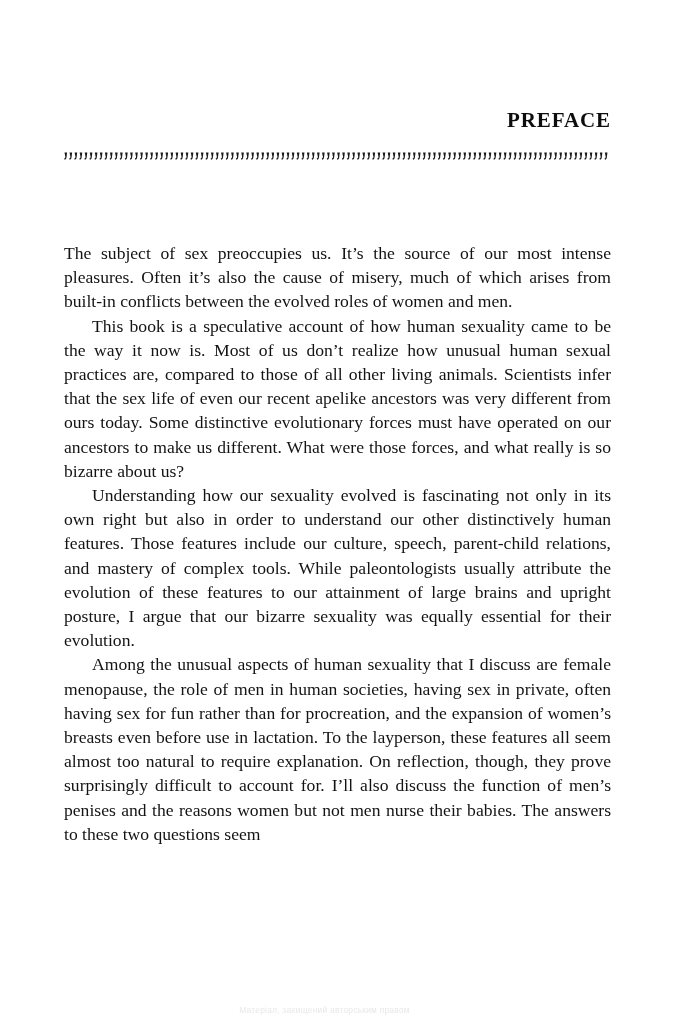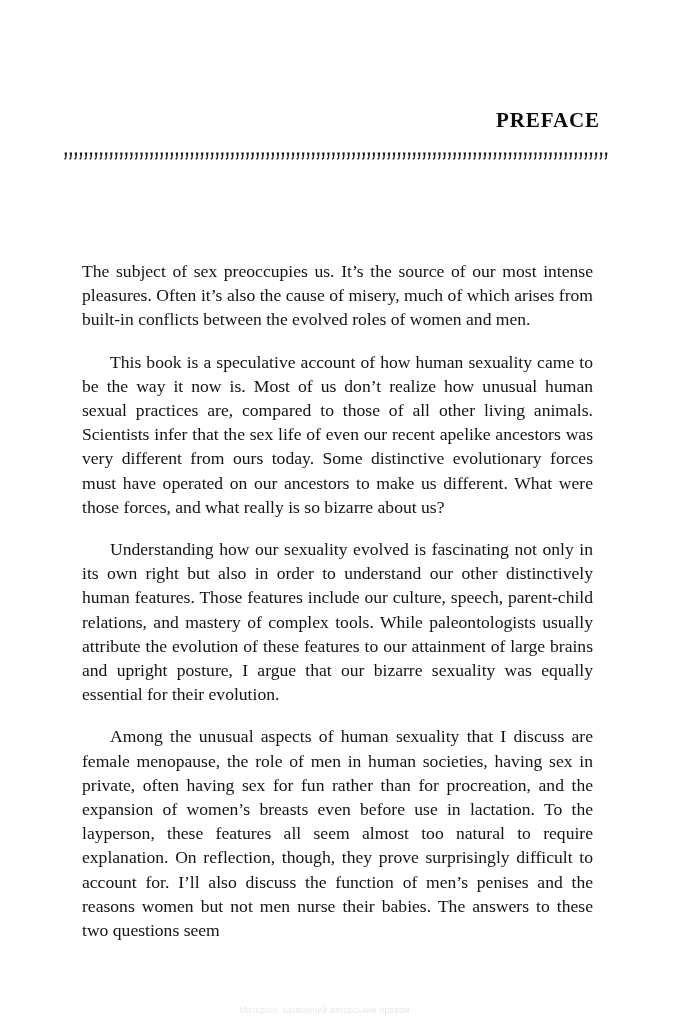--- a/index.html
+++ b/index.html
@@ -19,21 +19,21 @@
   .page {
     position: relative;
     width: 673px;
     height: 1024px;
     box-sizing: border-box;
   }
 
   
   .header-block {
     position: absolute;
-    left: 53px;
+    left: 64px;
     top: 108px;
     width: 547px;
   }
 
   .page-title {
     font-family: "Liberation Serif", "DejaVu Serif", serif;
     font-size: 21px;
     font-weight: bold;
     letter-spacing: 0.9px;
     text-align: right;
@@ -58,21 +58,21 @@
 
   
   .body-text {
     position: absolute;
     left: 64px;
     top: 241px;
     width: 547px;
   }
 
   .body-text p {
-    margin: 18px;
+    margin: 0;
     font-size: 17.6px;
     line-height: 24.2px;
     text-align: justify;
     text-justify: inter-word;
     color: #131313;
     hyphens: none;
     -webkit-hyphens: none;
   }
 
   .body-text p.indented {

